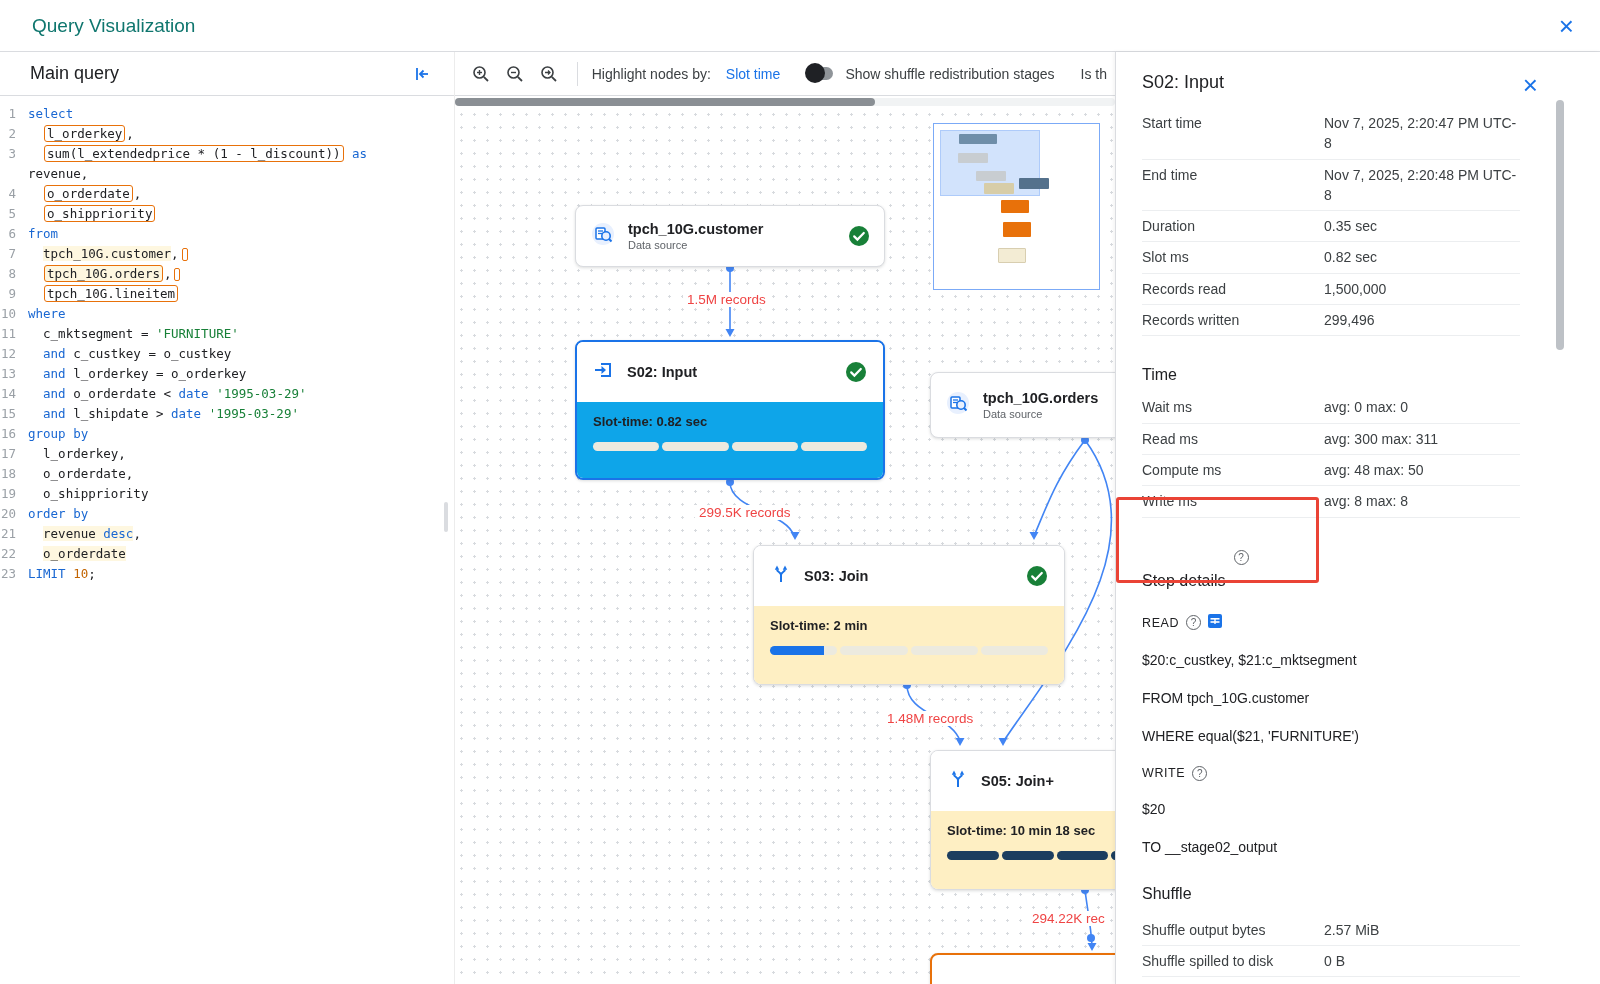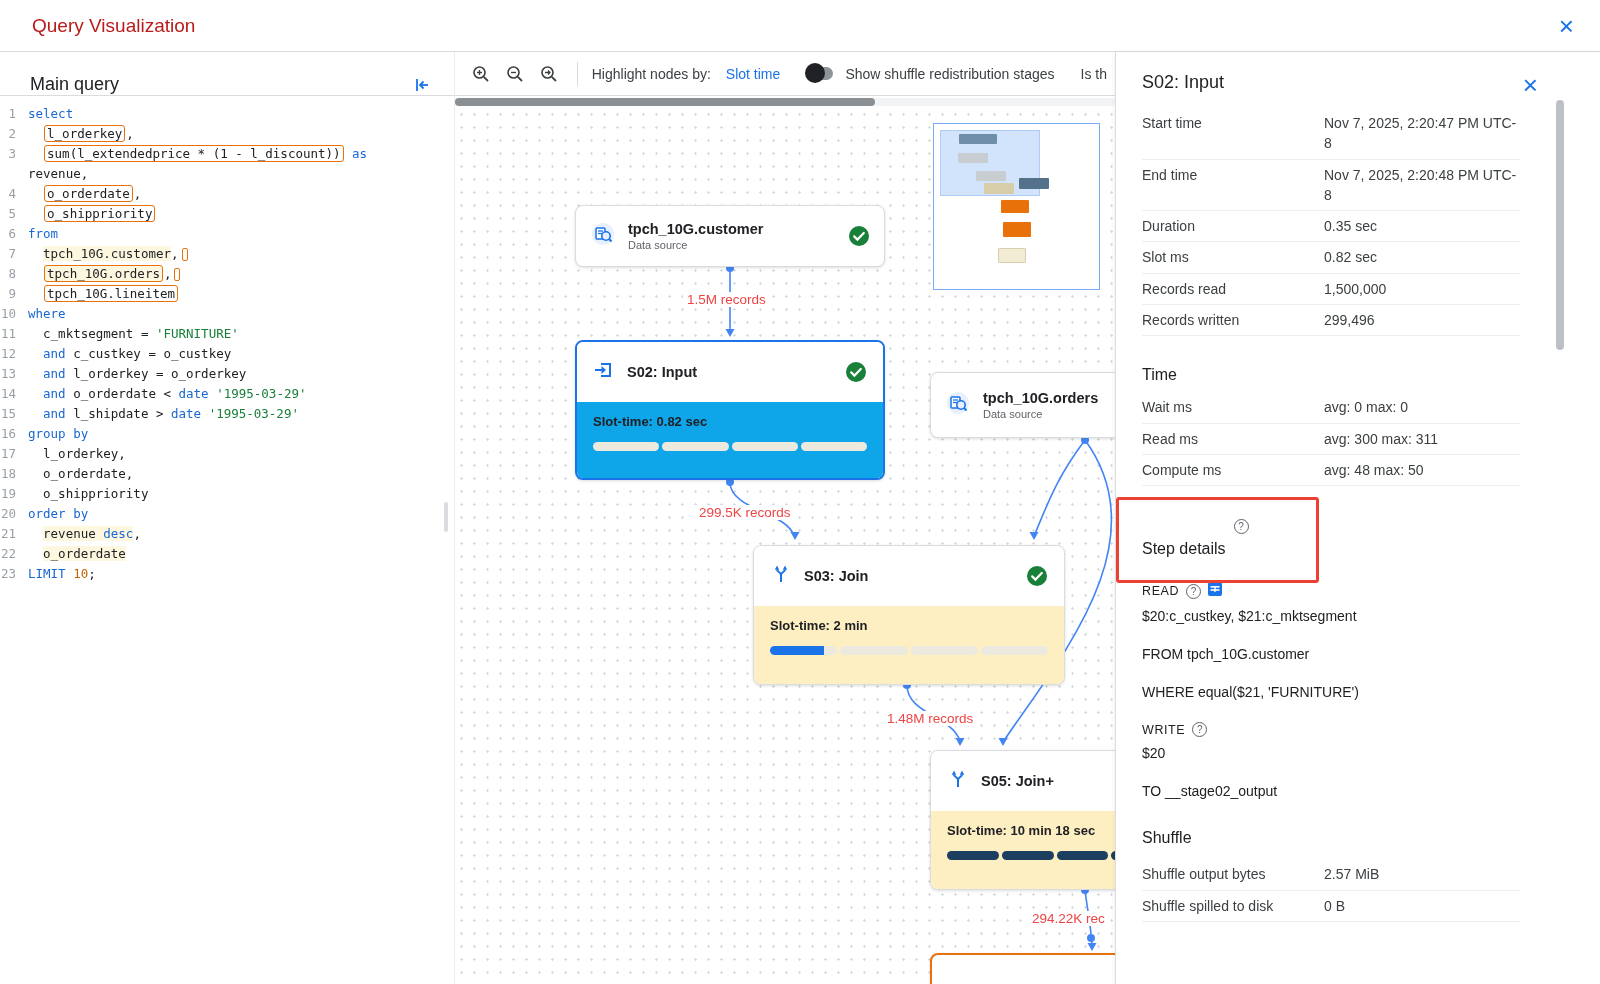--- a/index.html
+++ b/index.html
@@ -1,29 +1,29 @@
 <!DOCTYPE html>
 <html><head>
 <meta charset="utf-8">
 <style>
 *{box-sizing:border-box;margin:0;padding:0}
 html,body{width:1600px;height:984px;overflow:hidden}
 body{font-family:"Liberation Sans",sans-serif;background:#fff;color:#202124}
 
 
 .topbar{height:52px;border-bottom:1px solid #dadce0;display:flex;align-items:center;padding:0 26px 0 32px;background:#fff}
-.topbar h1{font-size:19px;font-weight:400;color:#b91c1c;flex:1}
+.topbar h1{font-size:19px;font-weight:400;color:#0f766e;flex:1}
 .close-x{color:#1a73e8;font-size:26px;line-height:1;cursor:pointer;font-weight:400}
 
 
 .content{display:flex;height:932px;position:relative}
 
 
 .query-panel{width:455px;position:relative;border-right:1px solid #ececec;display:flex;flex-direction:column;background:#fff}
-.panel-header{height:44px;border-bottom:1px solid #dadce0;display:flex;align-items:flex-end;justify-content:space-between;padding:0 22px 0 30px;flex:none}
+.panel-header{height:44px;border-bottom:1px solid #dadce0;display:flex;align-items:center;justify-content:space-between;padding:0 22px 0 30px;flex:none}
 .panel-header .title{font-size:18px;color:#202124;font-weight:400}
 .collapse-btn{cursor:pointer;display:inline-flex}
 .sql{flex:1;overflow:hidden;padding-top:8px;font-family:"DejaVu Sans Mono",monospace;font-size:12.5px;line-height:20px}
 .sql-line{display:flex}
 .ln{width:16px;text-align:right;color:#9aa0a6;flex:none;margin-right:12px}
 .code-text{white-space:pre-wrap;color:#202124}
 .kw{color:#1967d2}
 .str{color:#188038}
 .num{color:#c26401}
 .id{color:#202124}
@@ -86,21 +86,21 @@
 .dp-body{padding:0 80px 0 26px}
 .stat-row{display:grid;grid-template-columns:182px 1fr;padding:5px 0;border-bottom:1px solid #eceef0;font-size:14px;line-height:1.45}
 .stat-label{color:#3c4043}
 .stat-value{color:#3c4043}
 .section-title{font-size:16px;font-weight:400;color:#202124;margin:30px 0 8px}
 .step-section .section-title{margin-top:54px;display:inline-block}
 .step-title-row{display:flex;align-items:center;gap:8px}
 .step-sub-row{display:flex;align-items:center;gap:7px;margin-top:16px}
 .step-sub-row.gap{margin-top:22px}
 .step-caps{font-size:12.5px;letter-spacing:.6px;color:#202124}
-.step-line{font-size:14px;color:#202124;margin-top:8px}
+.step-line{font-size:14px;color:#202124;margin-top:20px}
 .step-line.gap{margin-top:22px}
 .help{width:15px;height:15px;border:1.2px solid #5f6368;border-radius:50%;font-size:10px;display:inline-flex;align-items:center;justify-content:center;color:#5f6368;flex:none}
 .annotation{position:absolute;left:0px;top:445px;width:203px;height:86px;border:3px solid #ea4335;border-radius:3px;pointer-events:none}
 .vthumb{position:absolute;right:36px;top:48px;width:8px;height:250px;background:#bdc1c6;border-radius:4px}
 .shuffle-rows{margin-top:12px}
 </style>
 </head>
 <body>
 
 <header class="topbar">
@@ -469,20 +469,24 @@
             <div class="stat-value">avg: 0 max: 0</div>
           </div>
           <div class="stat-row">
             <div class="stat-label">Read ms</div>
             <div class="stat-value">avg: 300 max: 311</div>
           </div>
           <div class="stat-row">
             <div class="stat-label">Compute ms</div>
             <div class="stat-value">avg: 48 max: 50</div>
           </div>
+          <div class="stat-row">
+            <div class="stat-label">Write ms</div>
+            <div class="stat-value">avg: 8 max: 8</div>
+          </div>
         </div>
 
       <div class="step-section">
         <div class="step-title-row">
           <h3 class="section-title">Step details</h3>
           <span class="help">?</span>
         </div>
         <div class="step-sub-row">
           <span class="step-caps">READ</span>
           <span class="help">?</span>

